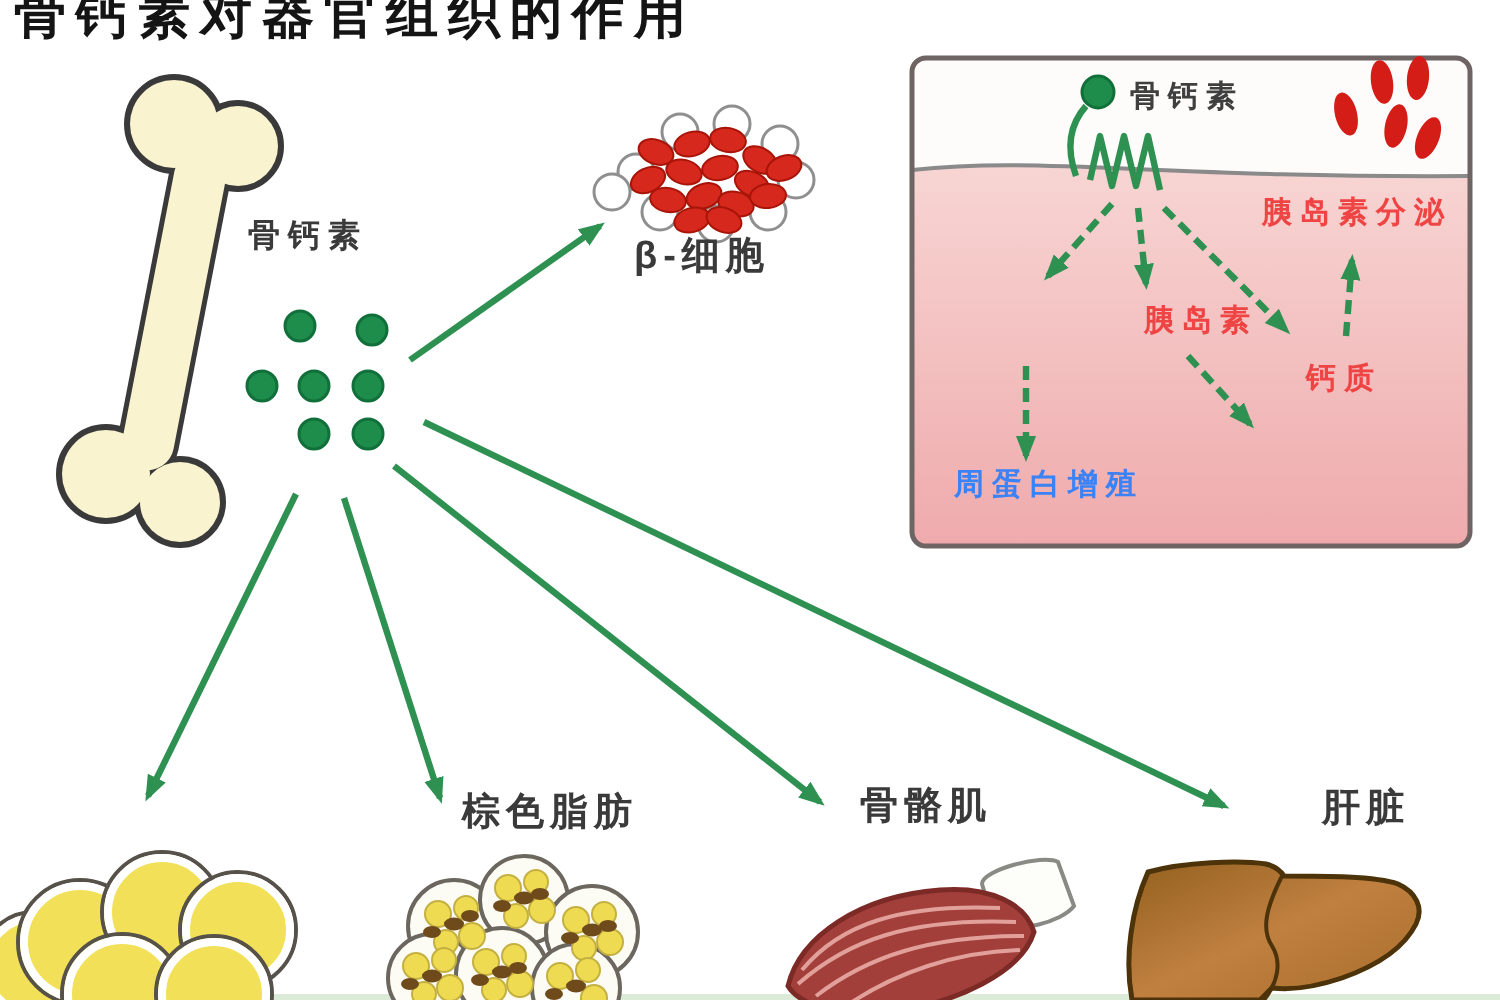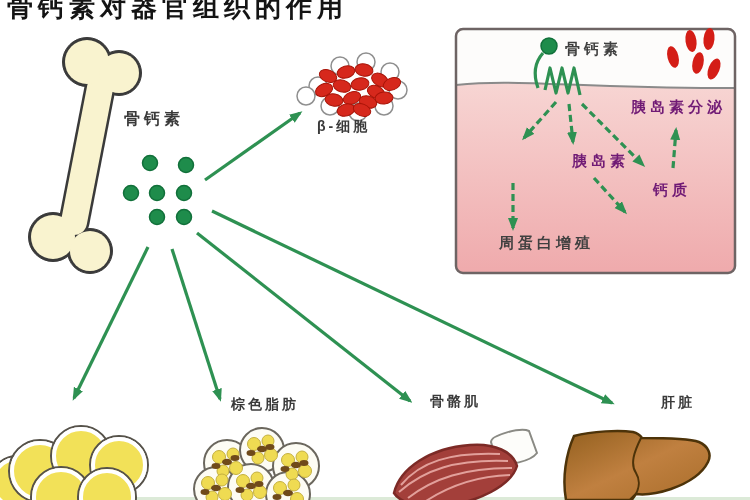--- a/index.html
+++ b/index.html
@@ -1,34 +1,34 @@
 <!DOCTYPE html>
 <html><head>
 <meta charset="utf-8">
 <style>
   html,body{margin:0;padding:0;background:#ffffff;}
   .canvas{position:relative;width:750px;height:500px;overflow:hidden;background:#ffffff;
           font-family:"Liberation Sans",sans-serif;}
   .art{position:absolute;left:0;top:0;}
   .lbl{position:absolute;color:#3b3b3b;white-space:nowrap;line-height:1.15;}
   .title{left:7px;top:-7px;font-size:26px;font-weight:bold;letter-spacing:5px;color:#141414;}
-  .main-lbl{font-size:14px;font-weight:600;letter-spacing:3px;color:#3a3a3a;}
+  .main-lbl{font-size:19px;font-weight:600;letter-spacing:3px;color:#3a3a3a;}
   .bone-lbl{left:124px;top:110px;font-size:16px;letter-spacing:4px;}
   .beta-lbl{left:317px;top:118px;}
   .whitefat-lbl{left:89px;top:396px;}
   .brownfat-lbl{left:231px;top:396px;}
   .muscle-lbl{left:430px;top:393px;text-align:right;}
   .liver-lbl{left:649px;top:394px;margin-left:12px;}
-  .inset-lbl{font-size:15px;font-weight:600;letter-spacing:4px;color:#701a75;}
+  .inset-lbl{font-size:15px;font-weight:600;letter-spacing:4px;color:#ef4444;}
   .ins-ocn{left:565px;top:40px;color:#3f3f3f;}
   .ins-secr{left:631px;top:98px;}
   .ins-cyclin{left:460px;top:125px;line-height:23px;}
   .ins-insulin{left:572px;top:152px;}
   .ins-ca{left:653px;top:181px;}
-  .ins-prolif{left:499px;top:234px;color:#404040;}
+  .ins-prolif{left:477px;top:234px;color:#3b82f6;}
   .ins-synth{left:628px;top:223px;}
 </style>
 </head>
 <body>
 
 <div class="canvas">
 
   <svg class="art" width="750" height="500" viewBox="0 0 750 500">
     <defs>
       <marker id="ah" markerUnits="userSpaceOnUse" markerWidth="18" markerHeight="14" refX="10" refY="5" orient="auto">

